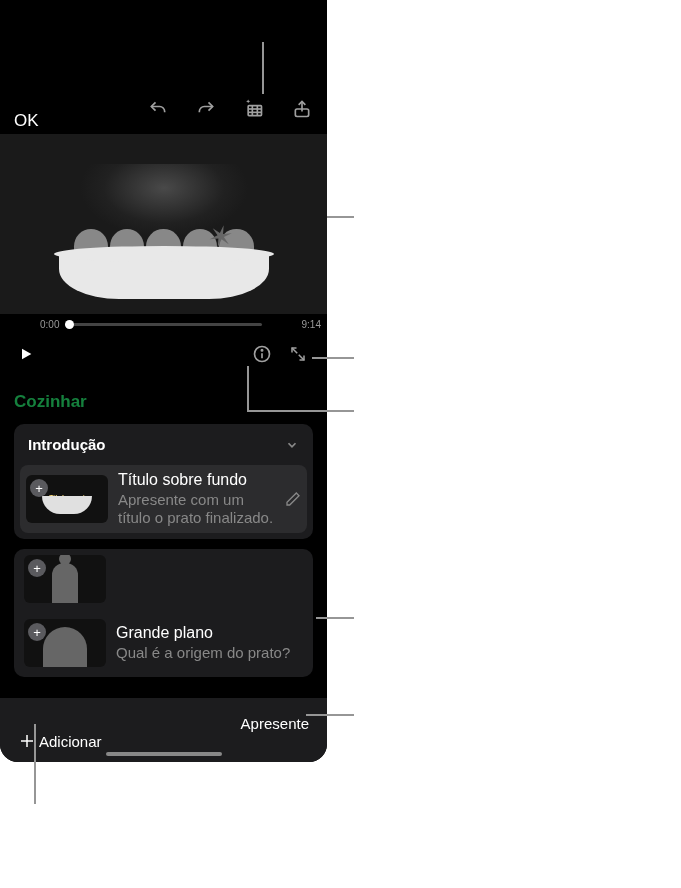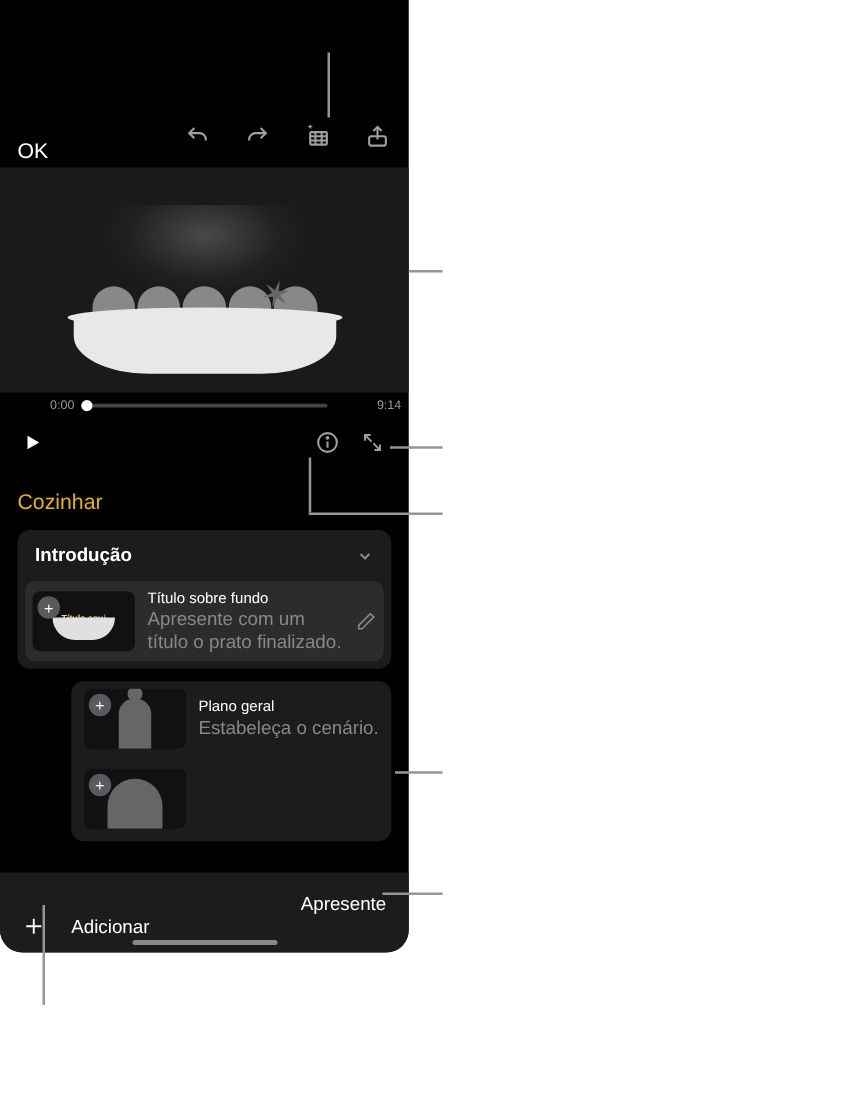--- a/index.html
+++ b/index.html
@@ -157,32 +157,32 @@
     }
     .controls-spacer {
       flex: 1;
     }
     .play-btn {
       color: #fff;
       width: 16px;
       height: 16px;
     }
     .project-title {
-      color: #eab308;
+      color: #15803d;
       font-size: 17px;
       padding: 18px 14px 12px;
+      font-weight: bold;
     }
     .sections {
       padding: 0 14px;
       display: flex;
       flex-direction: column;
       gap: 10px;
       height: 262px;
       overflow: hidden;
-      align-items: flex-end;
     }
     .section {
       background: #1c1c1e;
       border-radius: 10px;
       overflow: hidden;
     }
     .section-header {
       display: flex;
       align-items: center;
       justify-content: space-between;
@@ -276,21 +276,21 @@
       background: #666;
       border-radius: 22px 22px 0 0;
       margin-top: 8px;
     }
     .clip-text {
       flex: 1;
       min-width: 0;
     }
     .clip-title {
       color: #fff;
-      font-size: 12px;
+      font-size: 16px;
       font-weight: 500;
       margin-bottom: 2px;
     }
     .clip-desc {
       color: #888;
       font-size: 15px;
       line-height: 1.2;
     }
     .edit-icon {
       color: #888;
@@ -306,21 +306,21 @@
       height: 64px;
       background: #1c1c1e;
       display: flex;
       align-items: center;
       justify-content: space-between;
       padding: 0 18px 14px;
     }
     .add-btn {
       display: flex;
       align-items: flex-end;
-      gap: 21px;
+      gap: 3px;
       color: #fff;
       font-size: 15px;
       margin-top: 36px;
     }
     .select-btn {
       color: #fff;
       font-size: 15px;
     }
     .home-indicator {
       position: absolute;
@@ -461,29 +461,29 @@
         </div>
       </div>
     </div>
 
     <div class="section">
       <div class="clip-item">
         <div class="clip-thumb">
           <div class="add-badge">+</div>
           <div class="thumb-person"></div>
         </div>
-        <div class="clip-text">
-          <div class="clip-title">Plano geral</div>
-          <div class="clip-desc">Estabeleça o cenário.</div>
-        </div>
       </div>
       <div class="clip-item">
         <div class="clip-thumb">
           <div class="add-badge">+</div>
           <div class="thumb-person-close"></div>
+        </div>
+        <div class="clip-text">
+          <div class="clip-title">Grande plano</div>
+          <div class="clip-desc">Qual é a origem do prato?</div>
         </div>
       </div>
     </div>
   </div>
 
   <div class="bottom-bar">
     <div class="add-btn">
       <svg viewBox="0 0 24 24" width="18" height="18" fill="none" stroke="currentColor" stroke-width="2">
           <line x1="12" y1="4" x2="12" y2="20"></line>
           <line x1="4" y1="12" x2="20" y2="12"></line>

